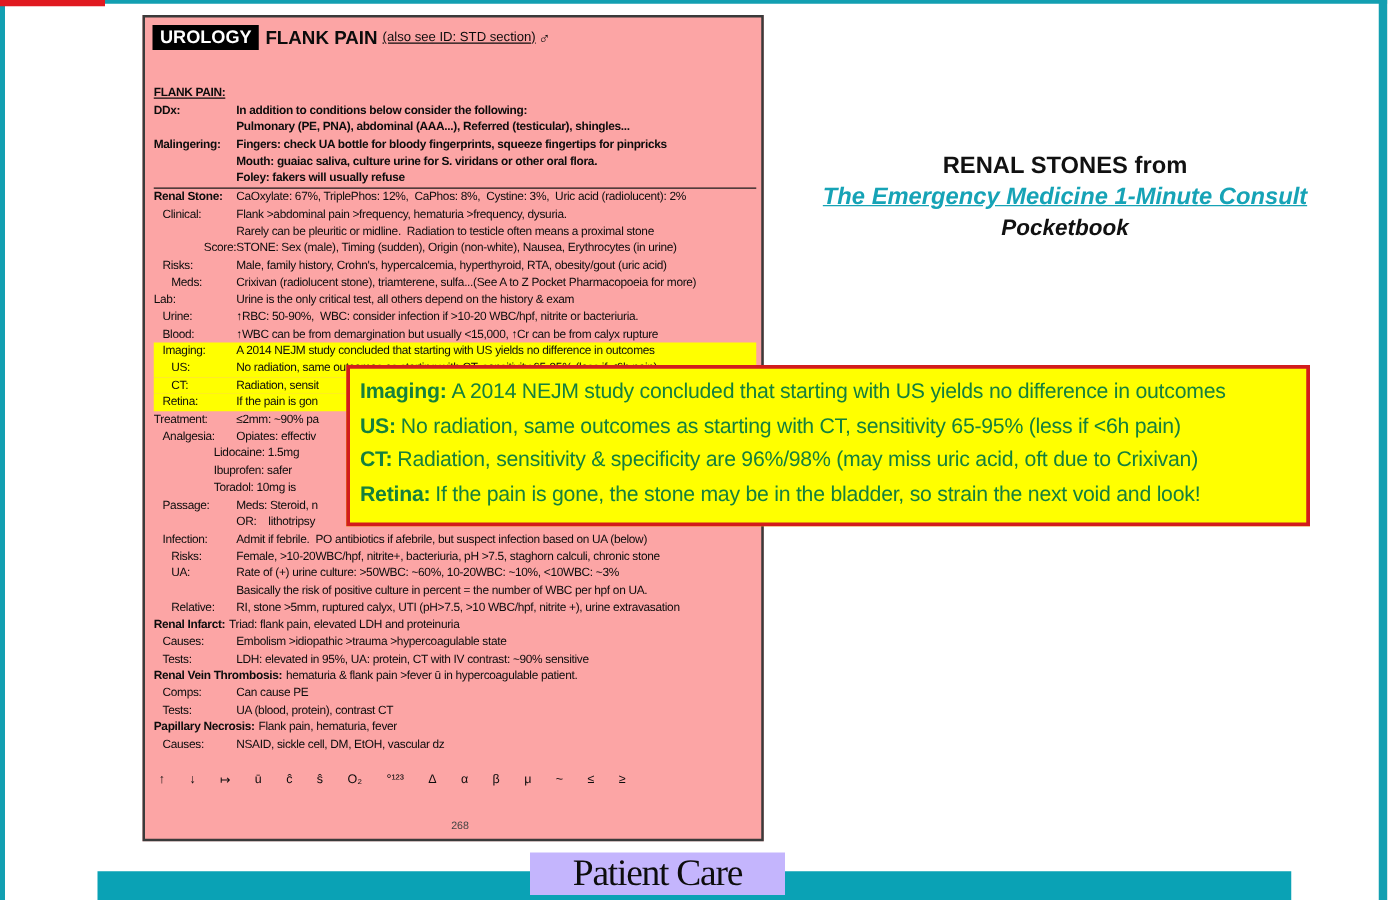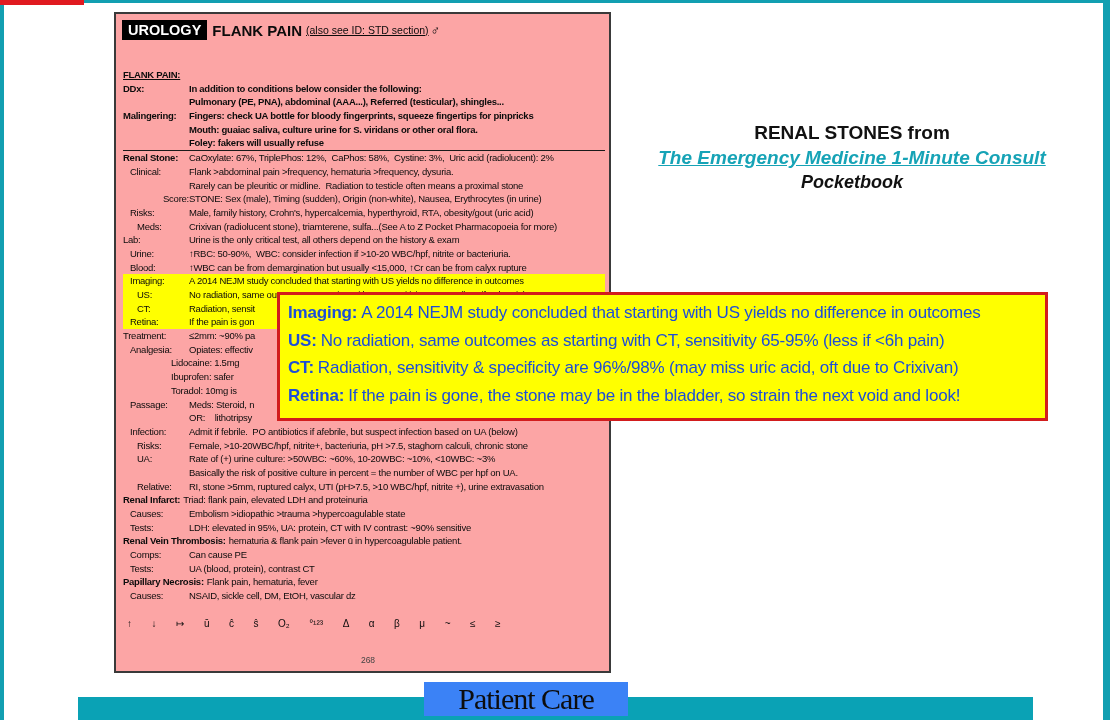--- a/index.html
+++ b/index.html
@@ -28,33 +28,33 @@
   .row.rule{border-bottom:1.5px solid #1a1a1a;}
   .b{font-weight:bold;}
   .u{text-decoration:underline;}
   .sub-neg{margin-left:-18px;}
   .symbols{position:absolute;left:11px;top:604px;display:flex;gap:19.5px;font-size:10px;color:#0c0c0c;}
   .page-num{position:absolute;bottom:6px;left:0;right:0;text-align:center;font-size:8.5px;color:#444;padding-left:11px;}
 
   
   .callout{position:absolute;left:277px;top:292px;width:771px;height:129px;background:#ffff00;
            border:3px solid #d21d1d;box-sizing:border-box;padding:4px 8px;z-index:5;}
-  .cline{font-size:17px;line-height:27.5px;letter-spacing:-0.2px;color:#1d4ed8;white-space:nowrap;}
+  .cline{font-size:17px;line-height:27.5px;letter-spacing:-0.2px;color:#15803d;white-space:nowrap;}
   .cl-label{font-weight:bold;margin-right:4px;}
 
   
   .title-block{position:absolute;left:656px;top:80px;width:392px;text-align:center;margin-top:40px;}
   .t1{font-size:19px;font-weight:bold;color:#111;line-height:25px;}
   .t2{display:block;font-size:19px;font-weight:bold;font-style:italic;color:#16a3b6;
       text-decoration:underline;line-height:25px;cursor:pointer;}
   .t3{font-size:18px;font-weight:bold;font-style:italic;color:#111;line-height:25px;}
 
   
   .footer-bar{position:absolute;left:78px;top:697px;width:955px;height:23px;background:#0aa2b5;}
-  .logo-box{position:absolute;left:424px;top:682px;width:204px;height:34px;background:#3b82f6;
+  .logo-box{position:absolute;left:424px;top:682px;width:204px;height:34px;background:#c4b5fd;
             display:flex;align-items:center;justify-content:center;z-index:6;}
   .logo-text{font-family:"Liberation Serif",serif;font-size:30px;color:#0d0d0d;letter-spacing:-1px;white-space:nowrap;}
 </style>
 </head>
 <body>
 
 <div class="slide">
   <div class="border-top"></div>
   <div class="border-left"></div>
   <div class="border-right"></div>
@@ -87,21 +87,21 @@
         <div class="row">
           <span class="lbl b"></span>
           <span class="txt b">Mouth: guaiac saliva, culture urine for S. viridans or other oral flora.</span>
         </div>
         <div class="row rule">
           <span class="lbl b"></span>
           <span class="txt b">Foley: fakers will usually refuse</span>
         </div>
         <div class="row">
           <span class="lbl b">Renal Stone:</span>
-          <span class="txt">CaOxylate: 67%, TriplePhos: 12%,  CaPhos: 58%,  Cystine: 3%,  Uric acid (radiolucent): 2%</span>
+          <span class="txt">CaOxylate: 67%, TriplePhos: 12%,  CaPhos: 8%,  Cystine: 3%,  Uric acid (radiolucent): 2%</span>
         </div>
         <div class="row">
           <span class="lbl" style="padding-left: 7px;">Clinical:</span>
           <span class="txt">Flank &gt;abdominal pain &gt;frequency, hematuria &gt;frequency, dysuria.</span>
         </div>
         <div class="row">
           <span class="lbl"></span>
           <span class="txt">Rarely can be pleuritic or midline.  Radiation to testicle often means a proximal stone</span>
         </div>
         <div class="row">

